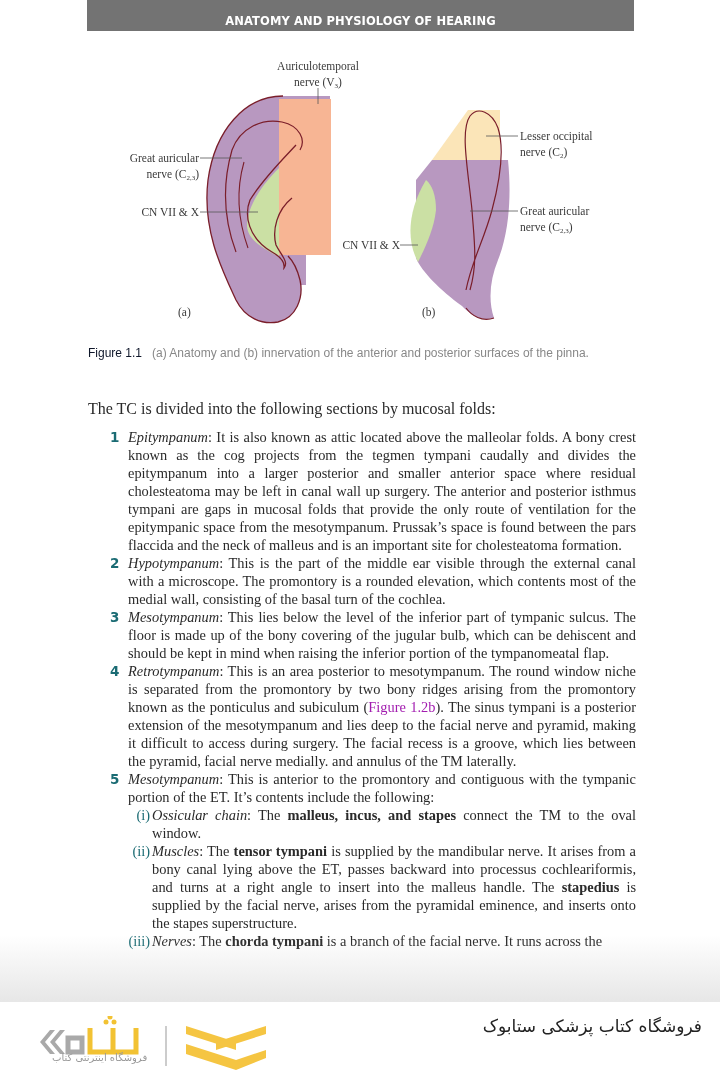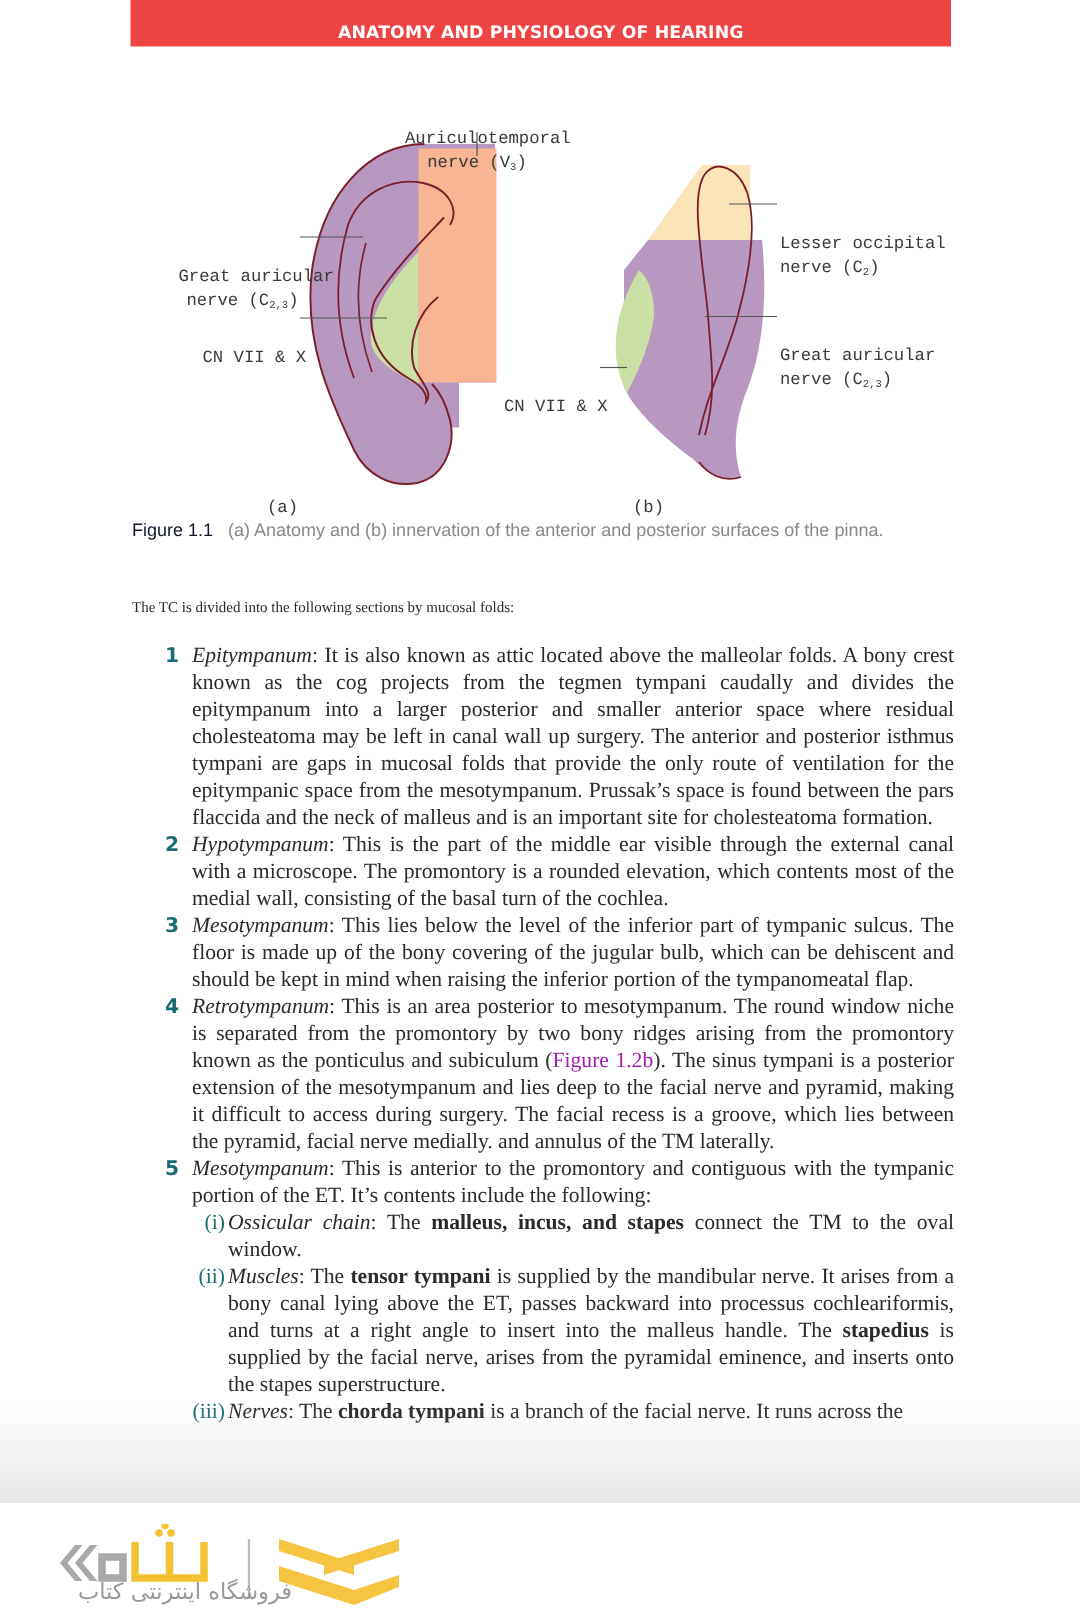--- a/index.html
+++ b/index.html
@@ -4,41 +4,41 @@
 <style>
   html, body { margin: 0; padding: 0; }
   body {
     width: 720px; height: 1080px; position: relative; overflow: hidden;
     background: #ffffff;
     font-family: "Liberation Serif", serif;
     color: #2a2a2a;
   }
   .header-bar {
     position: absolute; left: 87px; top: 0; width: 547px; height: 31px;
-    background: #ef4444;
+    background: #737373;
     display: flex; align-items: flex-end; justify-content: center;
   }
   .header-bar span {
     color: #ffffff; font-family: "DejaVu Sans", sans-serif; font-weight: bold;
     font-size: 11.5px; letter-spacing: 0.1px; padding-bottom: 3px;
   }
   .figure { position: absolute; left: 0; top: 0; width: 720px; height: 340px; }
   .lbl {
-    position: absolute; font-family: Liberation Mono, monospace;
-    font-size: 11.5px; color: #3a3a3a; line-height: 16px; white-space: nowrap; margin-top: 27px;
+    position: absolute; font-family: Liberation Serif, serif;
+    font-size: 11.5px; color: #3a3a3a; line-height: 16px; white-space: nowrap;
   }
   .lbl sub { font-size: 7px; vertical-align: -2px; }
   .caption {
     position: absolute; left: 88px; top: 346px; width: 560px;
     font-family: "Liberation Sans", sans-serif; font-size: 12px; color: #888;
     white-space: nowrap;
   }
   .caption .fignum { color: #0f172a; margin-right: 10px; }
   .intro {
-    position: absolute; left: 88px; top: 400px; font-size: 10px; color: #2a2a2a;
+    position: absolute; left: 88px; top: 400px; font-size: 16px; color: #2a2a2a;
   }
   .list { position: absolute; left: 88px; top: 428px; width: 548px; }
   .item { position: relative; padding-left: 40px; font-size: 14.4px; line-height: 18px; text-align: justify; }
   .item .num {
     position: absolute; left: 22px; top: 0; font-family: "DejaVu Sans", sans-serif;
     font-weight: bold; color: #1a6b73; font-size: 13.5px;
   }
   .item em { font-style: italic; }
   .item a { color: #a21caf; text-decoration: none; }
   .sub { position: relative; padding-left: 64px; font-size: 14.4px; line-height: 18px; text-align: justify; }
@@ -58,21 +58,21 @@
     font-size: 17px; color: #222; direction: rtl;
   }
   .brand-url {
     position: absolute; right: 16px; top: 44px; font-family: "DejaVu Sans", sans-serif;
     font-size: 21px; letter-spacing: 6.5px; color: #1a1a1a;
   }
   .brand-url .y { color: #f2c233; }
   .logo { position: absolute; left: 36px; top: 14px; width: 250px; height: 60px; }
   .logo-sub {
     position: absolute; left: 52px; top: 50px; font-family: "DejaVu Sans", sans-serif;
-    font-size: 15px; color: #999; direction: rtl;
+    font-size: 10px; color: #999; direction: rtl;
   }
 </style>
 </head>
 <body>
 
 <div class="header-bar">
   <span>ANATOMY AND PHYSIOLOGY OF HEARING</span>
 </div>
 
 <div class="figure">
@@ -179,13 +179,14 @@
       <circle cx="78" cy="6" r="2.5" fill="#f2c233"></circle>
       <circle cx="74" cy="1" r="2.5" fill="#f2c233"></circle>
     <line x1="130" y1="10" x2="130" y2="50" stroke="#bbb" stroke-width="1.5"></line>
     <g fill="#f5c542">
       <path d="M150,10 L200,26 L200,34 L150,18 Z"></path>
       <path d="M200,26 L250,10 L250,18 L200,34 Z" transform="translate(-20,0)"></path>
       <path d="M150,28 L200,44 L230,34 L230,42 L200,54 L150,38 Z"></path>
     </g>
   </svg>
   <div class="logo-sub">فروشگاه اینترنتی کتاب</div>
+  <div class="brand-fa">فروشگاه کتاب پزشکی ستابوک</div>
 </div>
 
 </body></html>

